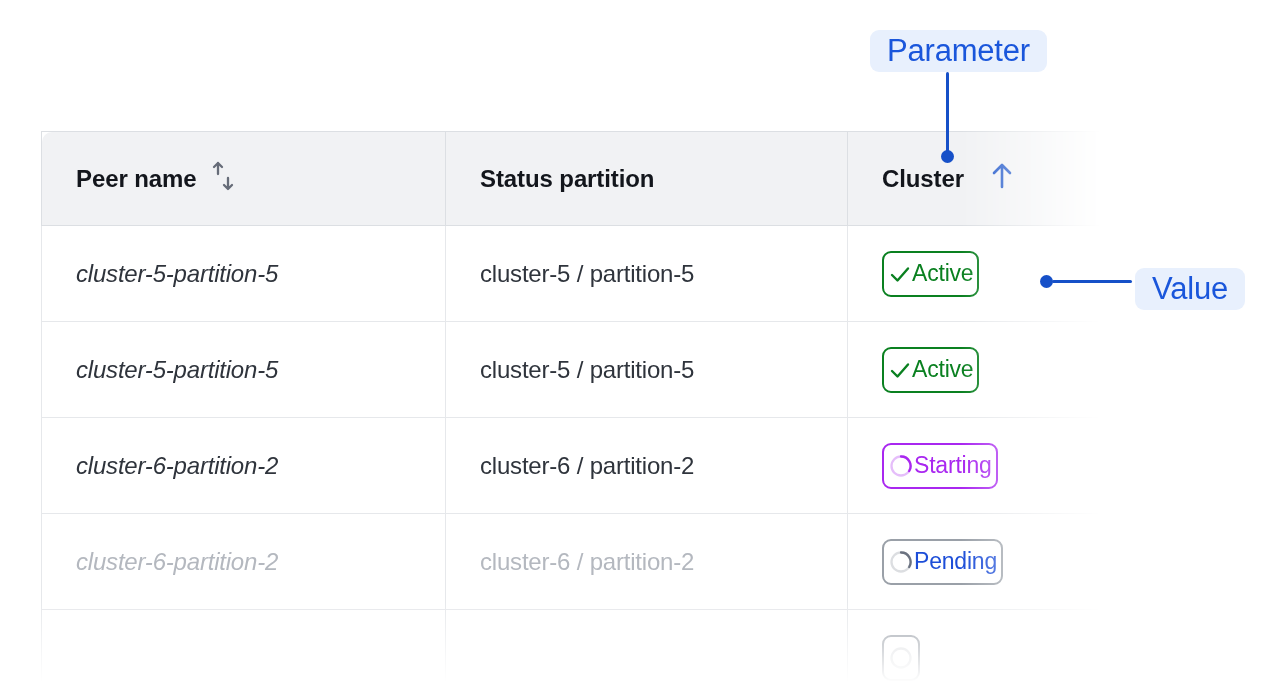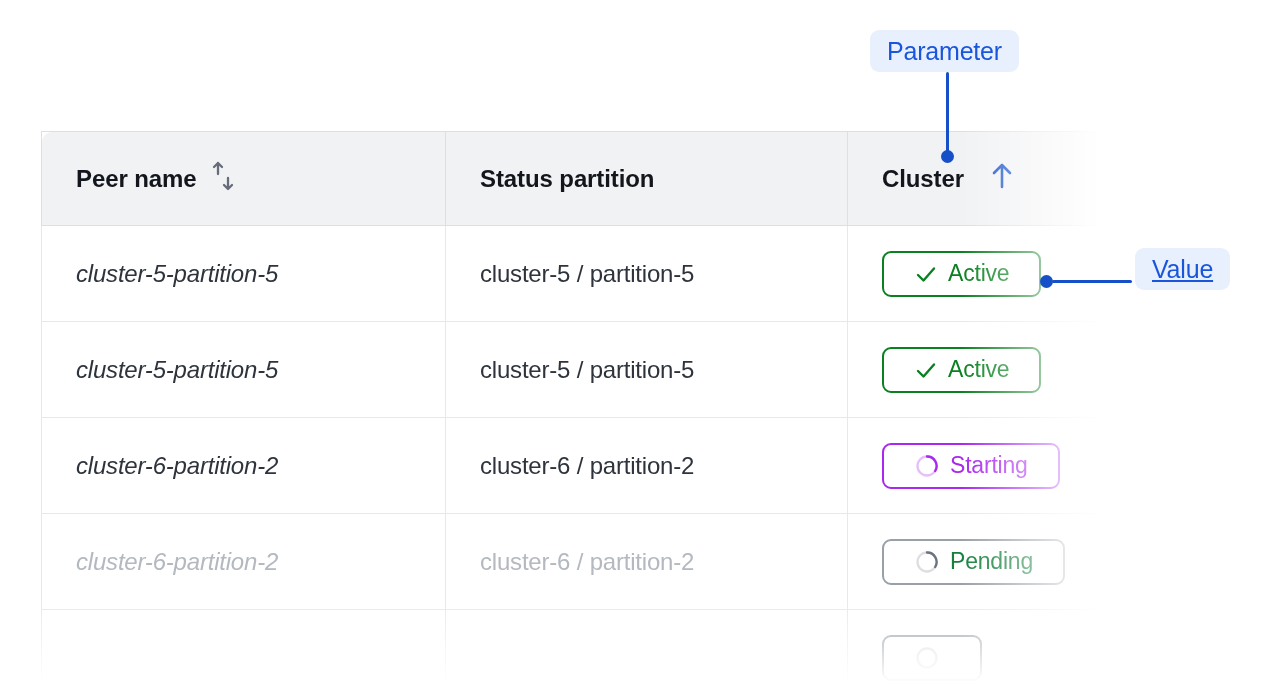--- a/index.html
+++ b/index.html
@@ -82,23 +82,23 @@
     white-space: nowrap;
   }
   tbody td:last-child  { border-right: none; }
   tbody td:first-child { border-left: 1px solid #e6e8eb; font-style: italic; }
   tbody tr.dim td { color: #b4b8bf; }
 
   
   .badge {
     display: inline-flex;
     align-items: center;
-    gap: 10px;
+    gap: 0;
     height: 46px;
-    padding: 0 30px;
+    padding: 0 4px;
     border-radius: 9px;
     border: 2px solid currentColor;
     font-size: 23px;
     font-weight: normal;
     background: #ffffff;
     box-sizing: border-box;
     line-height: 1;
   }
   .badge .badge-label { color: inherit; }
   .badge.active   { color: #0a8020; }
@@ -110,27 +110,27 @@
   .callout {
     position: absolute;
     display: inline-flex;
     align-items: center;
     justify-content: center;
     height: 42px;
     padding: 0 17px;
     border-radius: 9px;
     background: #e8f0fd;
     color: #1a56db;
-    font-size: 25px;
+    font-size: 31px;
     letter-spacing: -0.2px;
     box-sizing: border-box;
     white-space: nowrap;
   }
   #callout-parameter { left: 870px; top: 30px; }
-  #callout-value     { left: 1135px; top: 248px; text-decoration: underline; }
+  #callout-value     { left: 1135px; top: 268px; }
 
   .anno-line-v {
     position: absolute;
     width: 3px;
     background: #1650c8;
     border-radius: 2px;
   }
   .anno-line-h {
     position: absolute;
     height: 3px;
@@ -247,21 +247,21 @@
         <td>cluster-6-partition-2</td>
         <td>cluster-6 / partition-2</td>
         <td>
           <span class="badge pending">
             <span>
               <svg width="26" height="26" viewBox="0 0 26 26" fill="none">
                 <circle cx="13" cy="13" r="9.5" stroke="currentColor" stroke-width="2.3" opacity="0.35"></circle>
                 <path d="M13 3.5 A9.5 9.5 0 0 1 21.2 18" stroke="#6b7280" stroke-width="2.3" stroke-linecap="round" fill="none"></path>
               </svg>
             </span>
-            <span class="badge-label" style="color:#15803d">Pending</span>
+            <span class="badge-label" style="color:#1d4ed8">Pending</span>
           </span>
         </td>
       </tr>
 
       <tr class="dim">
         <td></td>
         <td></td>
         <td>
           <span class="badge pending">
             <span>

